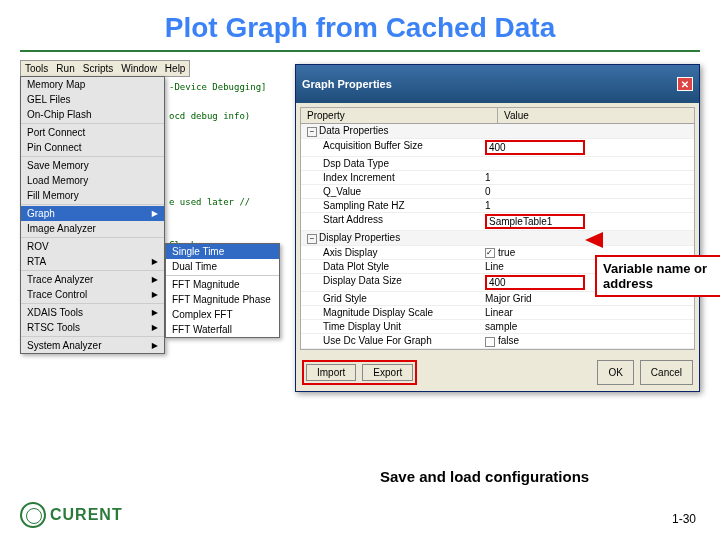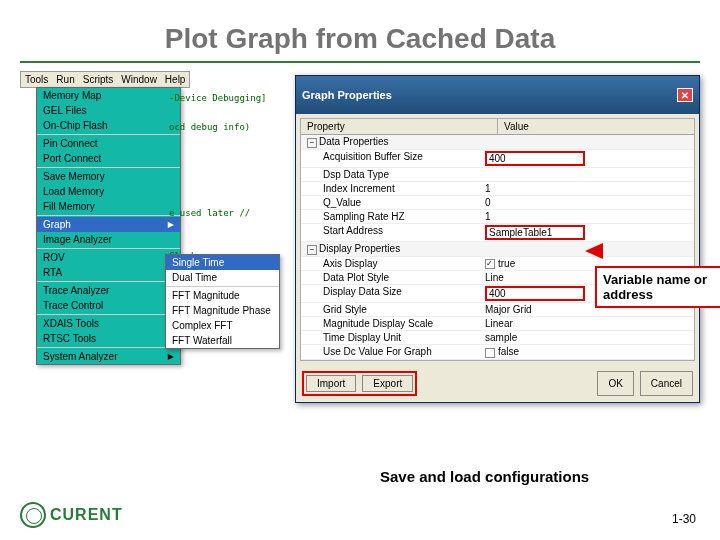--- a/index.html
+++ b/index.html
@@ -1,22 +1,22 @@
 <!DOCTYPE html>
 <html><head>
 <meta charset="utf-8">
 <style>
 * { box-sizing: border-box; margin: 0; padding: 0; }
 body { width: 720px; height: 540px; background: #fff; font-family: Arial, sans-serif; position: relative; overflow: hidden; }
-.slide-title { font-size: 28px; font-weight: bold; color: #737373; text-align: center; padding: 23px 0 6px; }
+.slide-title { font-size: 28px; font-weight: bold; color: #3b82f6; text-align: center; padding: 12px 0 6px; }
 .title-underline { border-bottom: 2px solid #2a7a3a; margin: 0 20px 8px; }
 .content-area { position: relative; width: 680px; height: 360px; margin: 0 auto; }
 .menubar { position: absolute; top: 0; left: 0; background: #ece9d8; border: 1px solid #999; font-size: 10px; padding: 2px 4px; display: flex; gap: 8px; }
 .menubar span { color: #000; }
-.tools-menu { position: absolute; top: 16px; left: 16px; background: #14b8a6; border: 1px solid #666; width: 145px; font-size: 10px; box-shadow: 2px 2px 4px rgba(0,0,0,0.3); }
+.tools-menu { position: absolute; top: 16px; left: 0; background: #e5e5e5; border: 1px solid #666; width: 145px; font-size: 10px; box-shadow: 2px 2px 4px rgba(0,0,0,0.3); }
 .menu-item { padding: 2px 6px; display: flex; justify-content: space-between; align-items: center; }
 .menu-item.highlighted { background: #316ac5; color: #fff; }
 .menu-sep { border-top: 1px solid #ccc; margin: 1px 0; }
 .arrow { font-size: 8px; }
 .submenu { position: absolute; top: 183px; left: 145px; background: #fff; border: 1px solid #666; width: 115px; font-size: 10px; box-shadow: 2px 2px 4px rgba(0,0,0,0.3); }
 .submenu .menu-item.highlighted { background: #316ac5; color: #fff; }
 .code-bg { position: absolute; top: 16px; left: 145px; width: 145px; height: 330px; font-family: monospace; font-size: 9px; color: #006000; padding: 4px; overflow: hidden; line-height: 1.6; }
 .dialog { position: absolute; top: 4px; left: 275px; width: 405px; background: #ece9d8; border: 1px solid #0a246a; box-shadow: 2px 2px 6px rgba(0,0,0,0.4); }
 .dialog-titlebar { background: linear-gradient(to bottom, #3a6ea5, #1f4d7a); color: #fff; font-size: 11px; font-weight: bold; padding: 12px 6px; display: flex; justify-content: space-between; align-items: center; }
 .close-btn { background: #d44; color: #fff; width: 16px; height: 14px; text-align: center; font-size: 10px; line-height: 14px; border: 1px solid #fff; cursor: pointer; }
@@ -68,24 +68,24 @@
         <span>Memory Map</span>
       </div>
     <div class="menu-item">
         <span>GEL Files</span>
       </div>
     <div class="menu-item">
         <span>On-Chip Flash</span>
       </div>
     <div class="menu-sep"></div>
     <div class="menu-item">
+        <span>Port Connect</span>
+      </div>
+    <div class="menu-item">
         <span>Pin Connect</span>
-      </div>
-    <div class="menu-item">
-        <span>Port Connect</span>
       </div>
     <div class="menu-sep"></div>
     <div class="menu-item">
         <span>Save Memory</span>
       </div>
     <div class="menu-item">
         <span>Load Memory</span>
       </div>
     <div class="menu-item">
         <span>Fill Memory</span>

